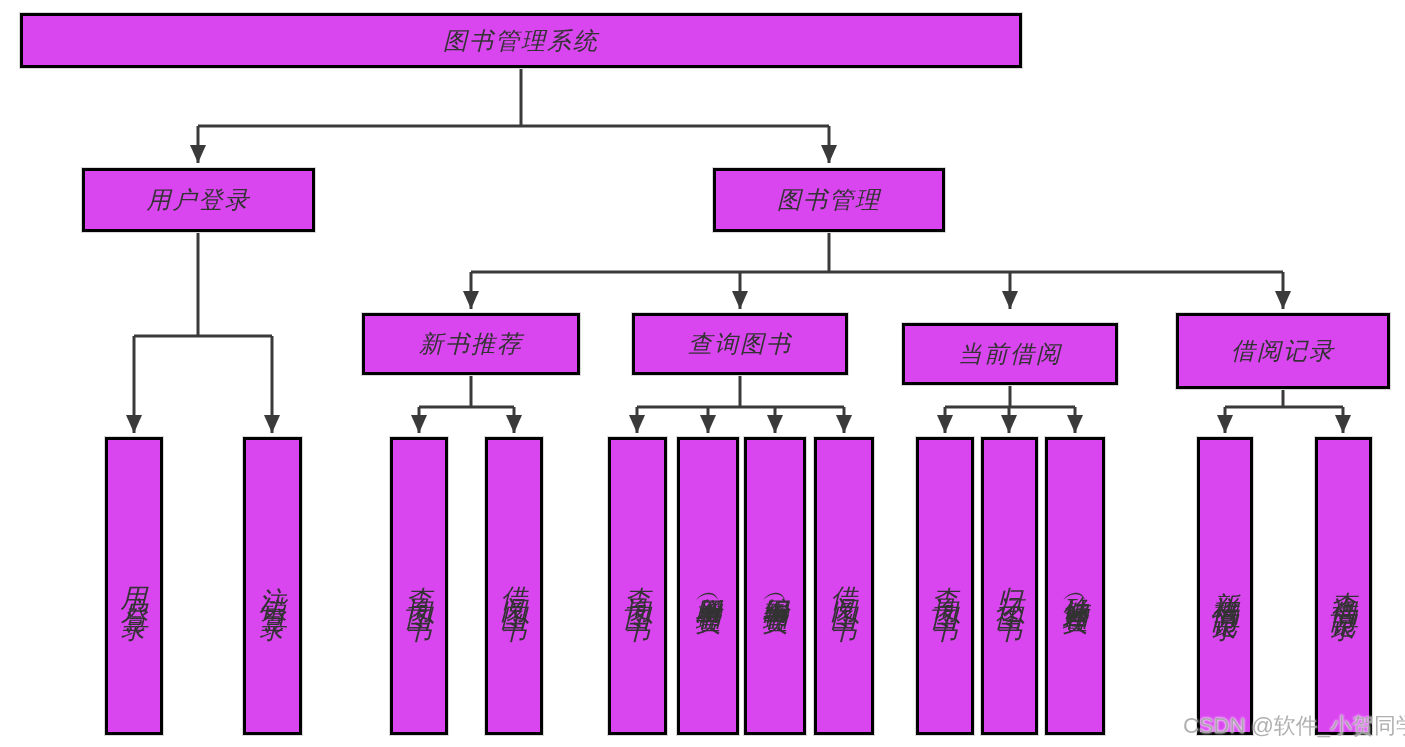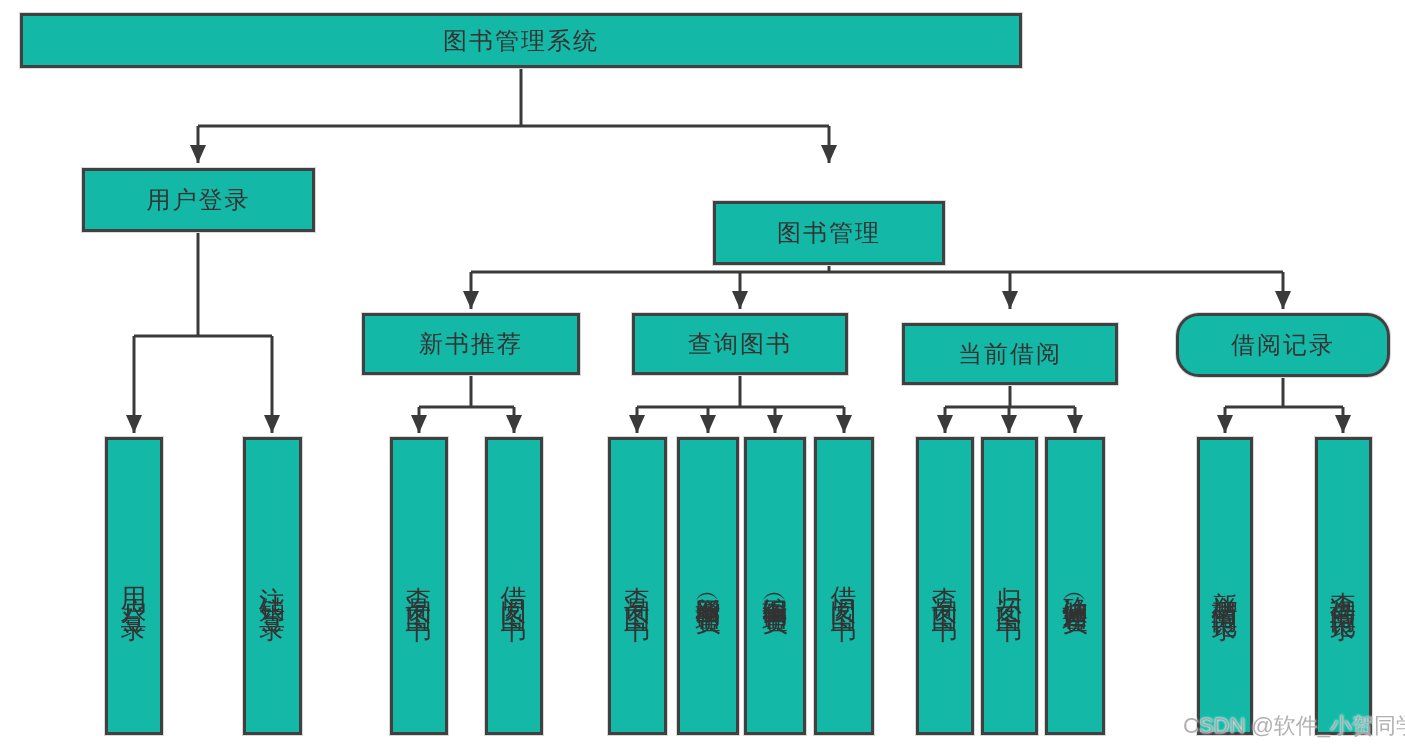--- a/index.html
+++ b/index.html
@@ -13,26 +13,27 @@
     overflow: hidden;
   }
   .wires {
     position: absolute;
     left: 0; top: 0;
     width: 1405px; height: 747px;
   }
   .node {
     position: absolute;
     box-sizing: border-box;
-    border: 3px solid #404040;
-    background: #14b8a6;
+    border: 3px solid #000000;
+    background: #d946ef;
     display: flex;
     align-items: center;
     justify-content: center;
     box-shadow: 0 0 0 1px #d9d9d9;
+    font-style: italic;
   }
   .hlabel {
     font-size: 24px;
     letter-spacing: 2px;
     color: #333333;
     white-space: nowrap;
   }
   .vlabel {
     writing-mode: vertical-rl;
     text-orientation: mixed;
@@ -117,34 +118,34 @@
     </g>
   </svg>
 
   <div class="node" style="left:20px; top:13px; width:1002px; height:55px;">
     <span class="hlabel">图书管理系统</span>
   </div>
 
   <div class="node" style="left:82px; top:168px; width:233px; height:64px;">
     <span class="hlabel">用户登录</span>
   </div>
-  <div class="node" style="left:713px; top:168px; width:232px; height:64px;margin-top:33px;">
+  <div class="node" style="left:713px; top:168px; width:232px; height:64px;">
     <span class="hlabel">图书管理</span>
   </div>
 
   <div class="node" style="left:362px; top:313px; width:218px; height:62px;">
     <span class="hlabel">新书推荐</span>
   </div>
   <div class="node" style="left:632px; top:313px; width:216px; height:62px;">
     <span class="hlabel">查询图书</span>
   </div>
   <div class="node" style="left:902px; top:313px; width:216px; height:62px;margin-top:10px;">
     <span class="hlabel">当前借阅</span>
   </div>
-  <div class="node" style="left:1176px; top:313px; width:214px; height:64px;border-radius:23px;">
+  <div class="node" style="left:1176px; top:313px; width:214px; height:76px;">
     <span class="hlabel">借阅记录</span>
   </div>
 
   <div class="node" style="left:105px; top:437px; width:58px; height:298px;">
     <span class="vlabel s4">用户登录</span>
   </div>
   <div class="node" style="left:243px; top:437px; width:59px; height:298px;">
     <span class="vlabel s4">注销登录</span>
   </div>
 

